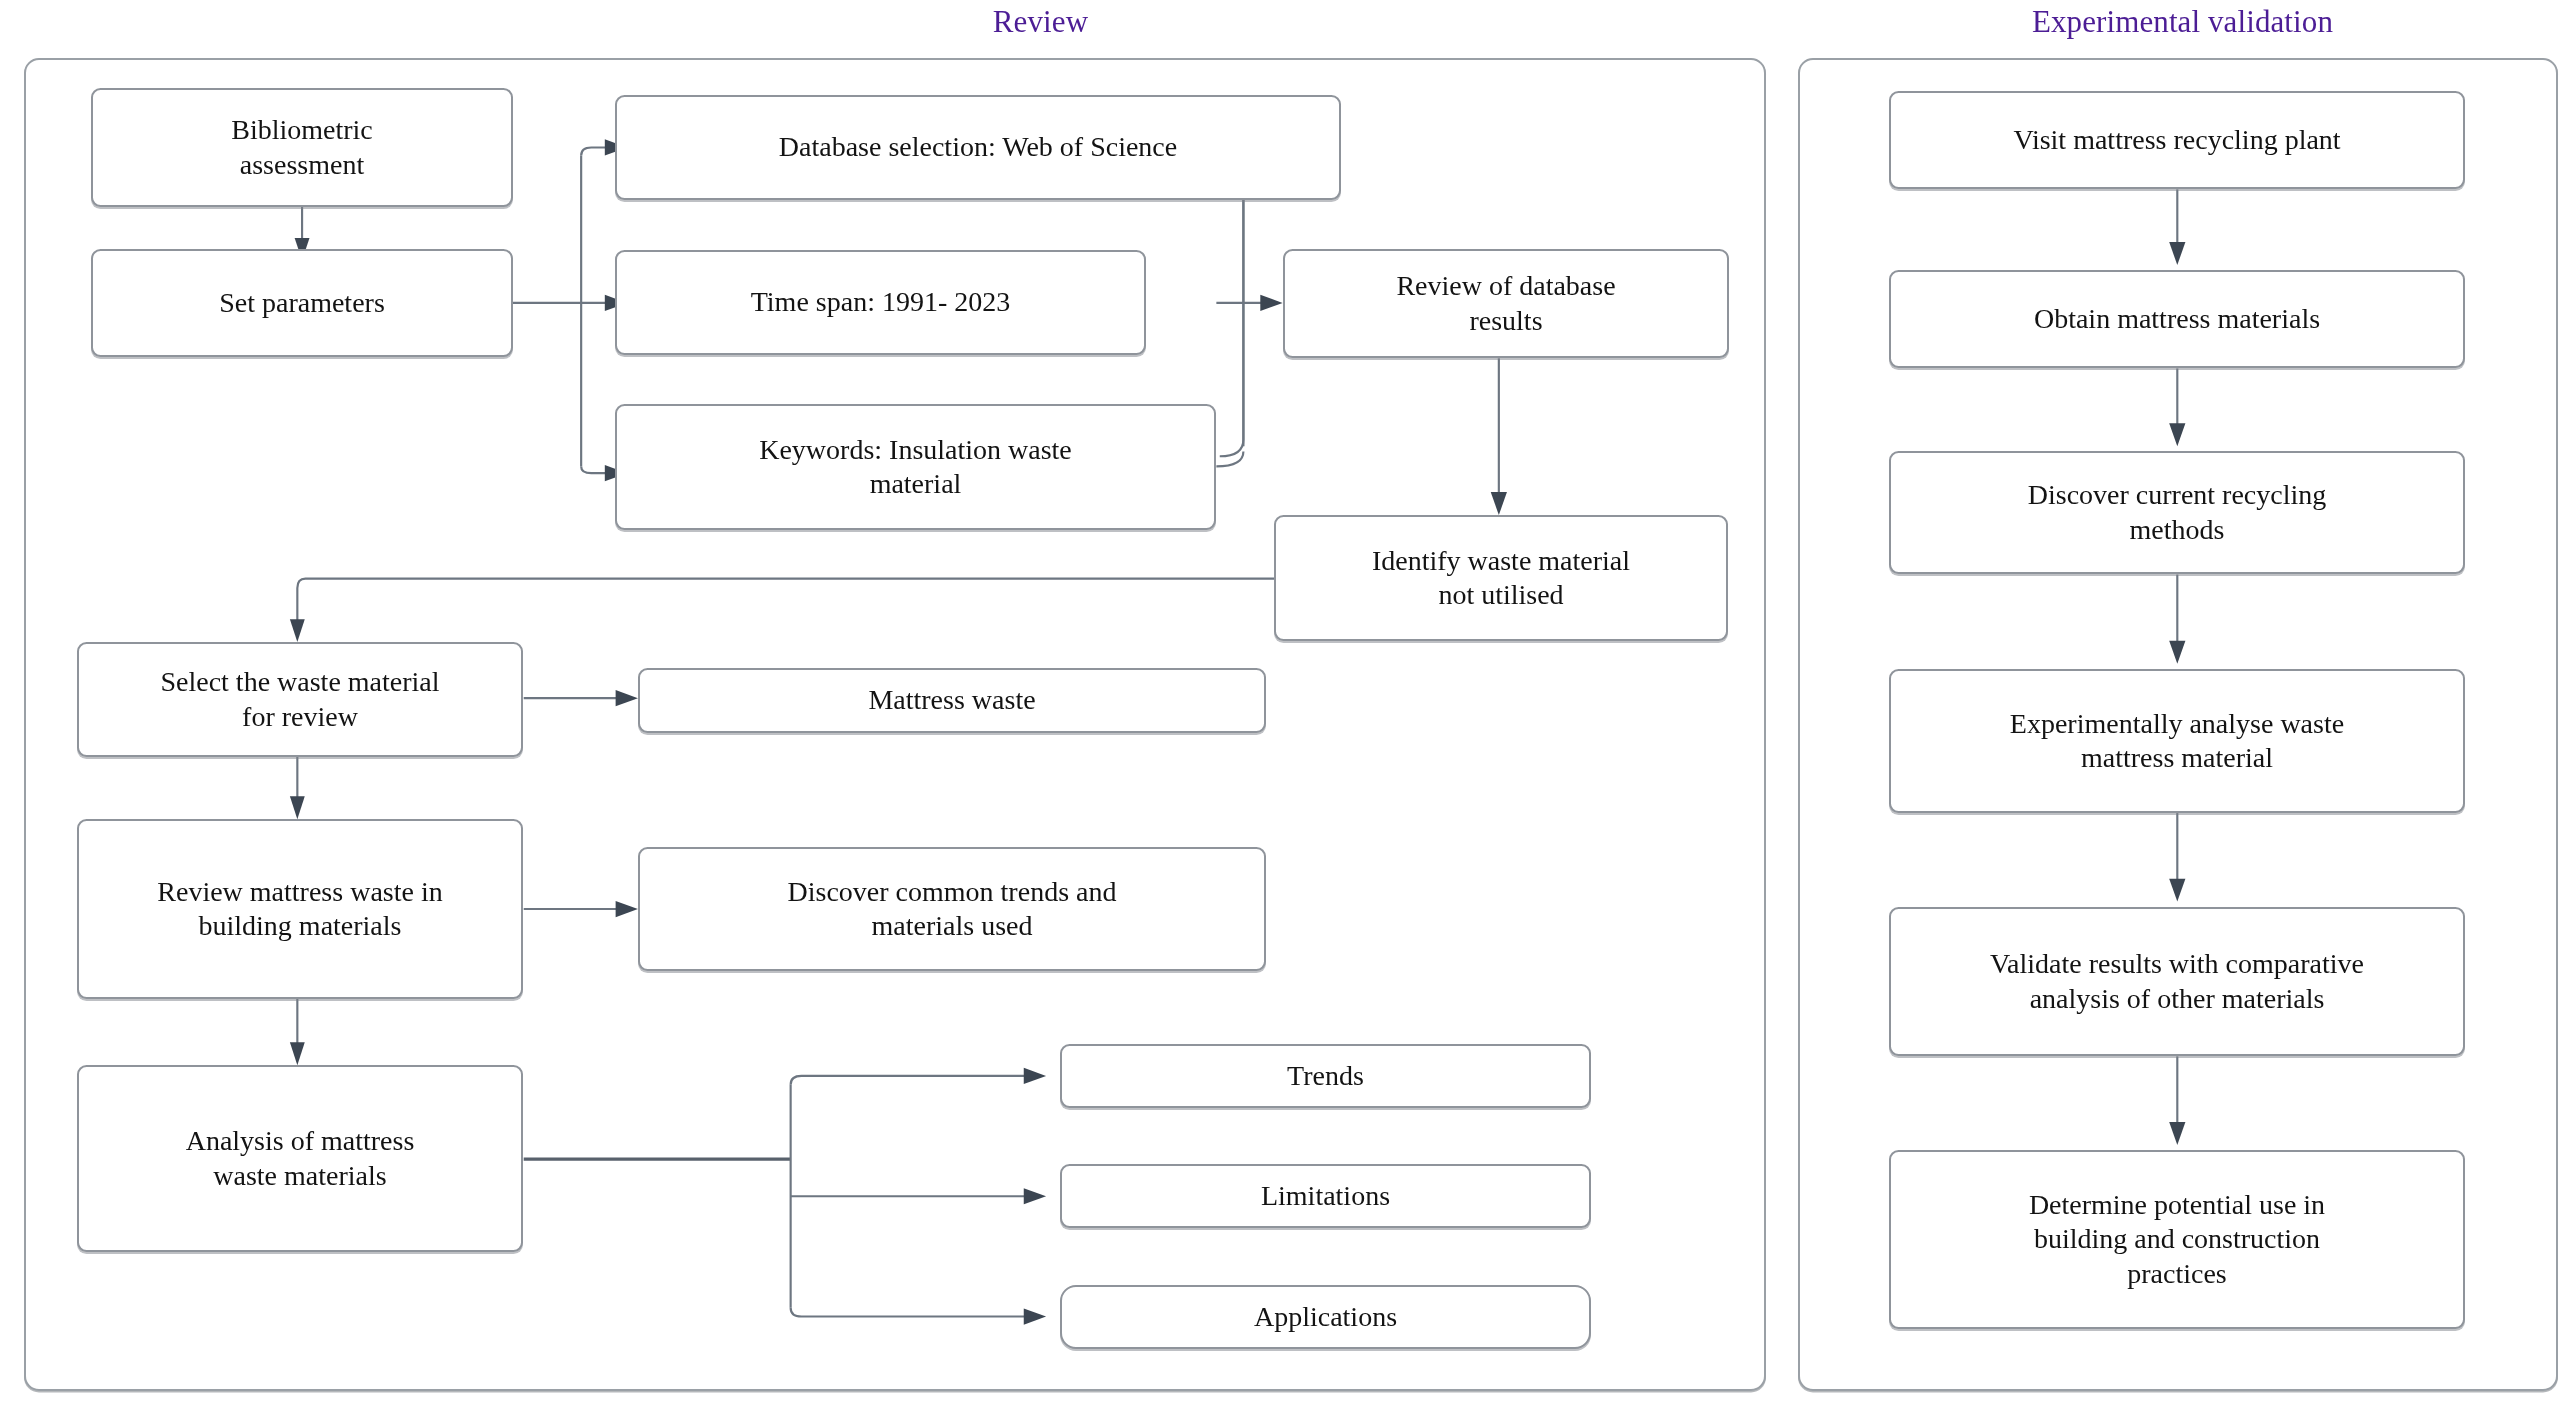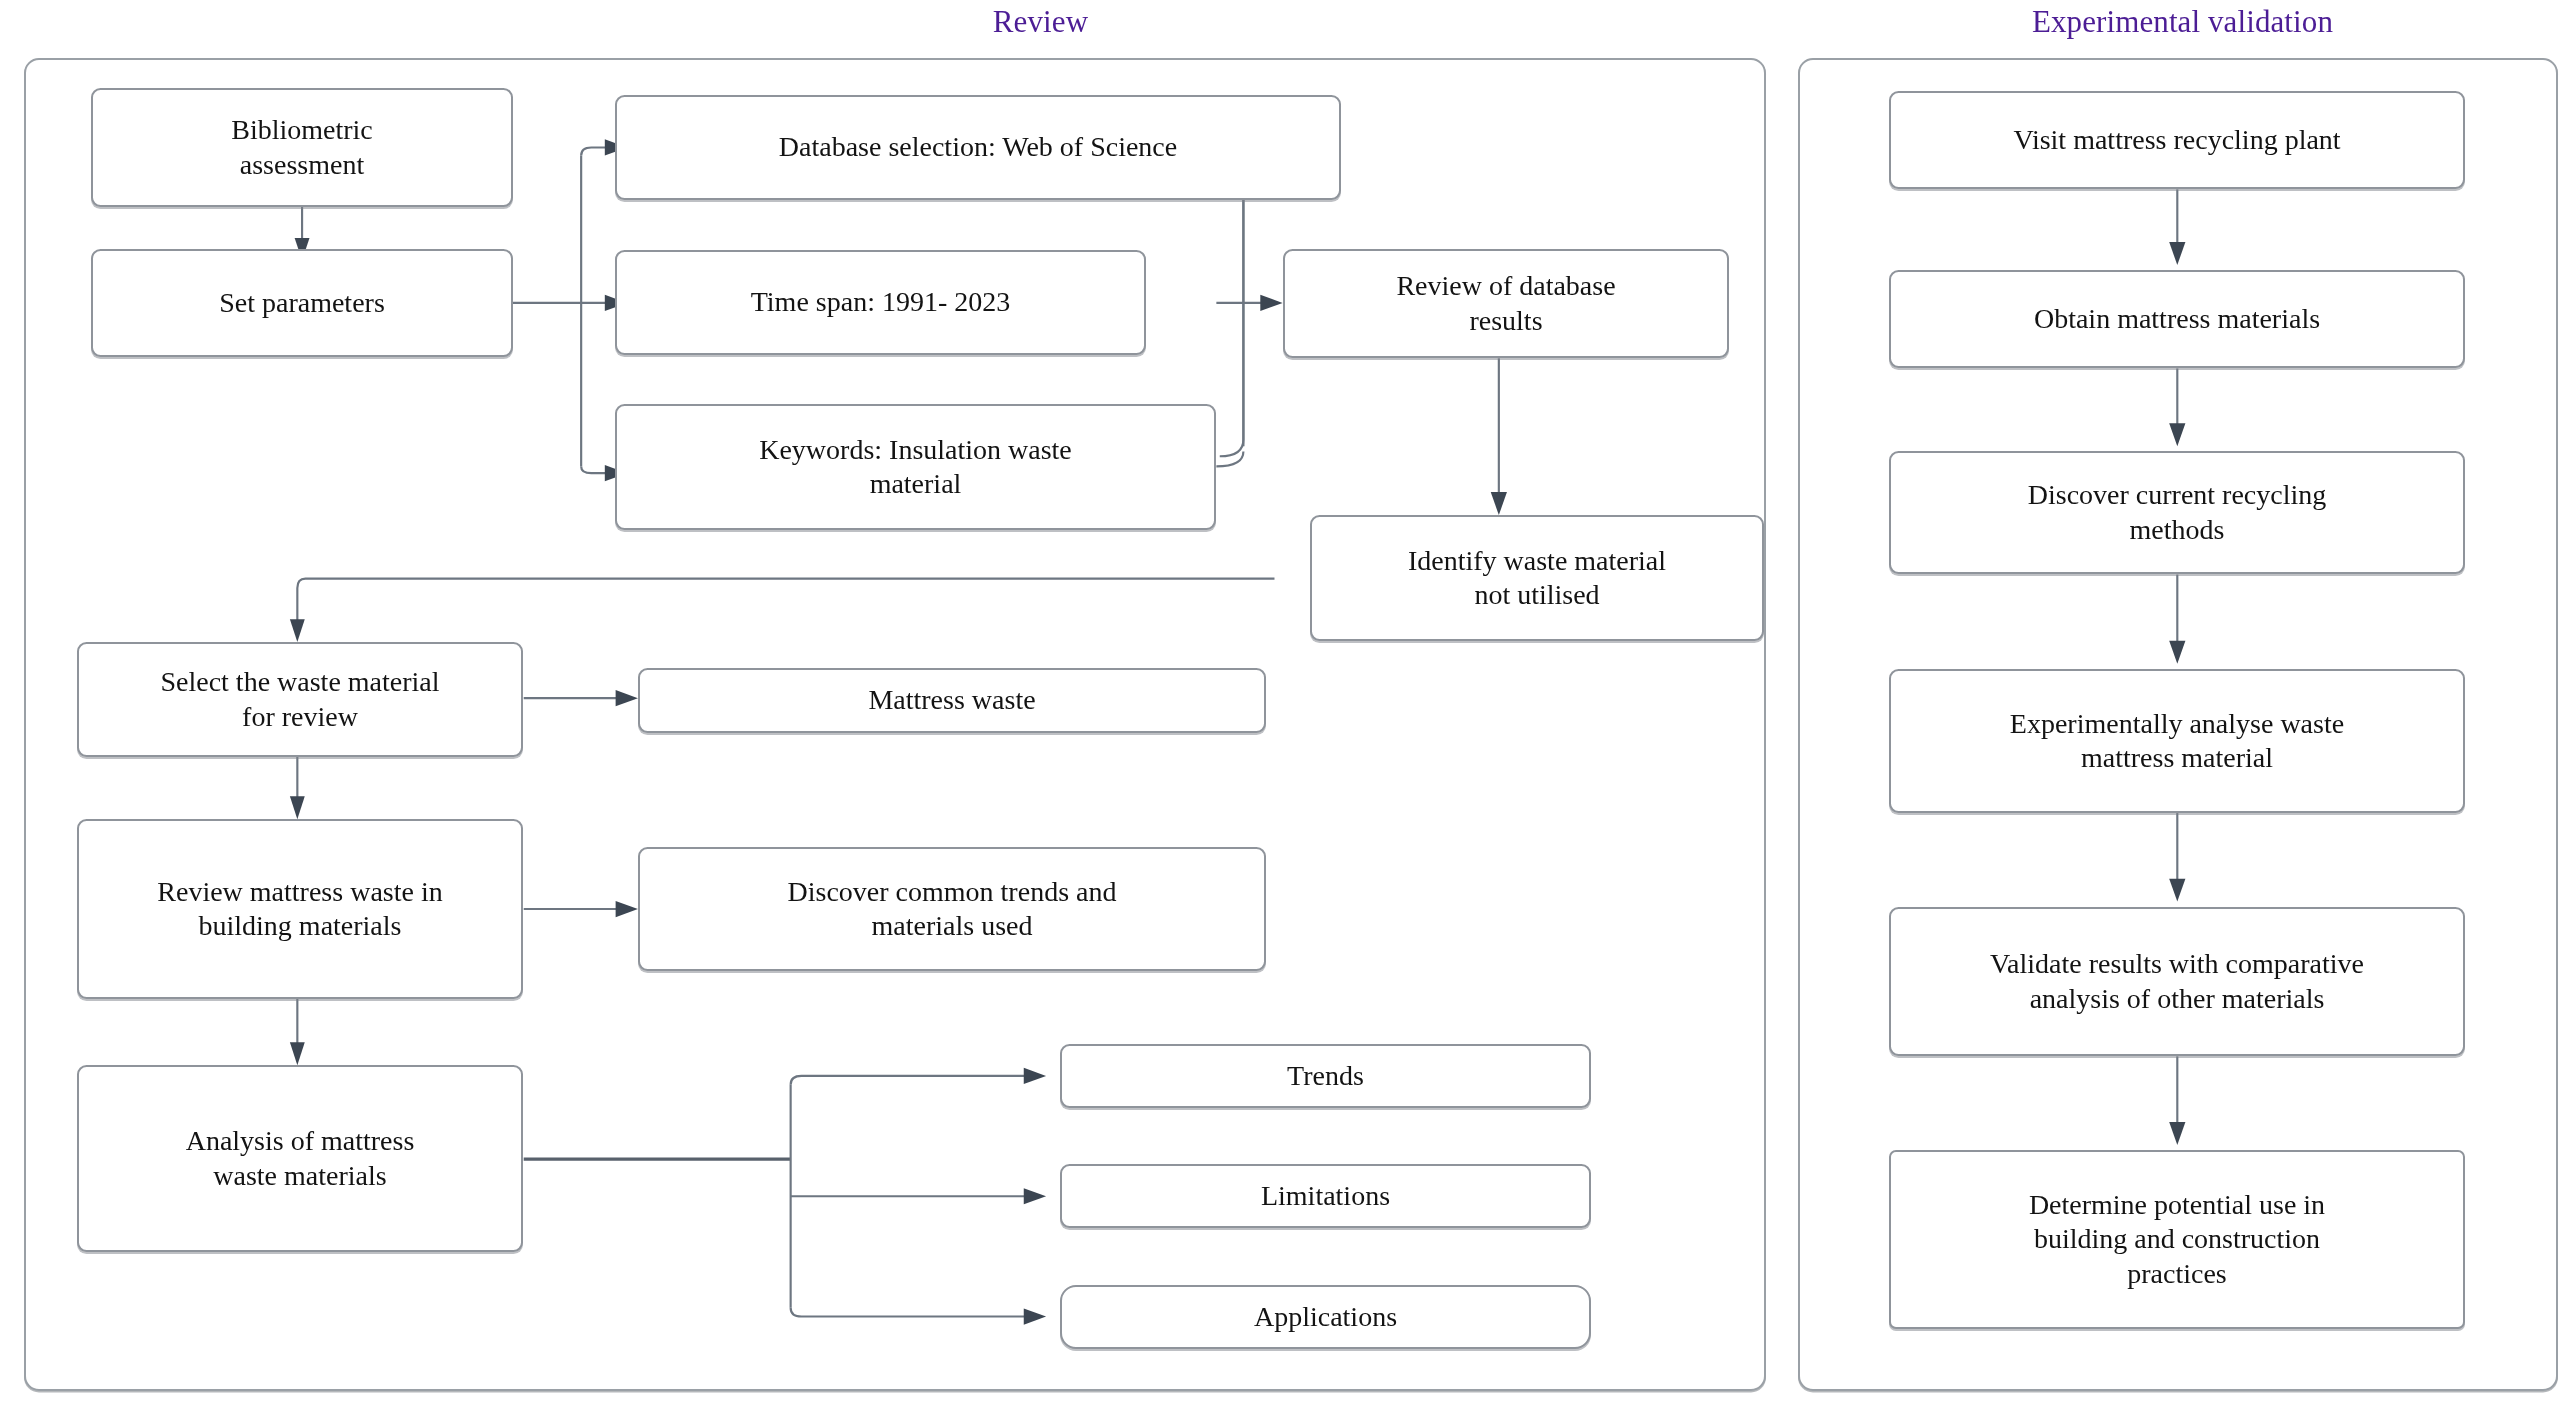--- a/index.html
+++ b/index.html
@@ -178,21 +178,21 @@
     </div>
   </div>
 
   <div class="node" style="left:1283px; top:249px; width:446px; height:109px;">
     <div>
       <span>Review of database</span>
       <span>results</span>
     </div>
   </div>
 
-  <div class="node" style="left:1274px; top:515px; width:454px; height:126px;margin-left:36px;">
+  <div class="node" style="left:1274px; top:515px; width:454px; height:126px;">
     <div>
       <span>Identify waste material</span>
       <span>not utilised</span>
     </div>
   </div>
 
   <div class="node" style="left:77px; top:642px; width:446px; height:115px;">
     <div>
       <span>Select the waste material</span>
       <span>for review</span>
@@ -258,21 +258,21 @@
     </div>
   </div>
 
   <div class="node" style="left:1889px; top:907px; width:576px; height:149px;">
     <div>
       <span>Validate results with comparative</span>
       <span>analysis of other materials</span>
     </div>
   </div>
 
-  <div class="node" style="left:1889px; top:1150px; width:576px; height:179px;border-radius:7px;">
+  <div class="node" style="left:1889px; top:1150px; width:576px; height:179px;">
     <div>
       <span>Determine potential use in</span>
       <span>building and construction</span>
       <span>practices</span>
     </div>
   </div>
 
 </div>
 
 

